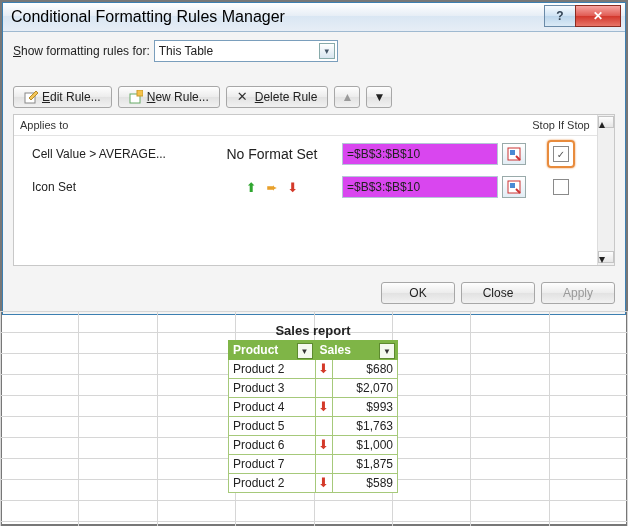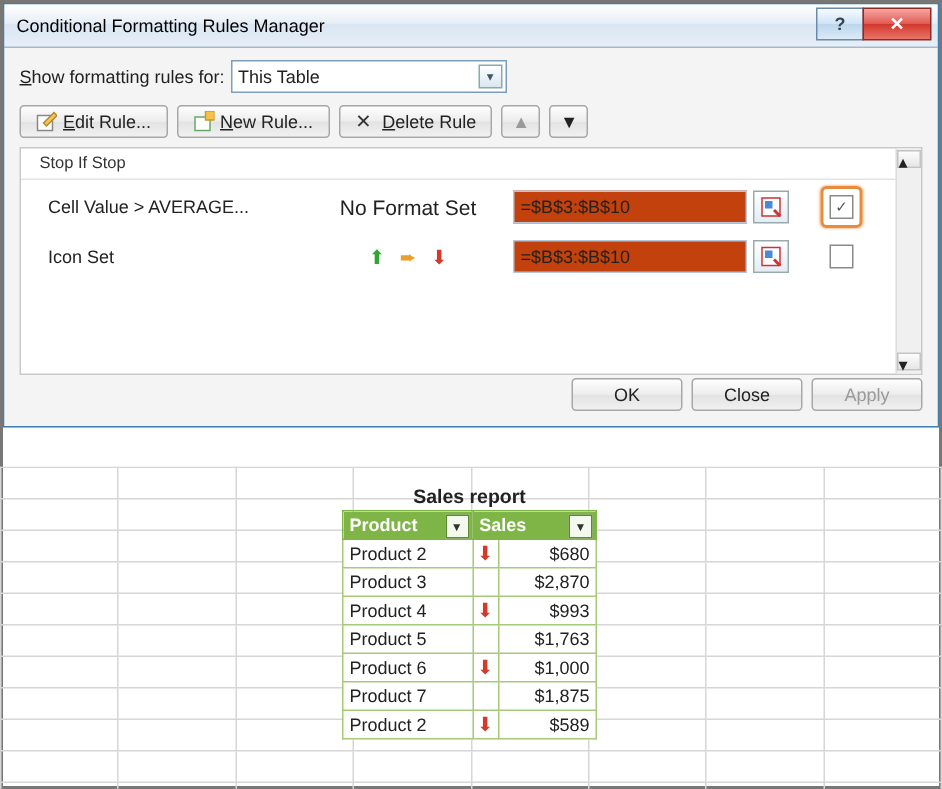--- a/index.html
+++ b/index.html
@@ -1,28 +1,28 @@
 <!DOCTYPE html>
 <html><head>
 <meta charset="utf-8">
 <style>
 html,body{margin:0;padding:0;font-family:"Segoe UI",Tahoma,sans-serif;font-size:12px;color:#222;background:#fff}
 .frame{width:628px;height:526px;position:relative;box-sizing:border-box;border:2px solid #777;background:#fff}
 
 
 .dialog{position:absolute;left:0;top:0;right:0;border:1px solid #3c7fb1;background:#f4f4f4}
 .titlebar{height:28px;background:linear-gradient(#fff,#e7eef6 45%,#d9e6f3 46%,#e7eef6);border-bottom:1px solid #9fb9d0;display:flex;align-items:center;padding-left:8px;position:relative}
-.titlebar .title{font-size:12px;color:#000}
+.titlebar .title{font-size:16px;color:#000}
 .winbtns{position:absolute;right:4px;top:2px;display:flex}
 .winbtn{width:30px;height:20px;border:1px solid #6a8aa8;background:linear-gradient(#f7fbff,#cfe3f4 50%,#bcd6ec 51%,#dbeaf6);display:flex;align-items:center;justify-content:center;margin-left:-1px;font-weight:bold;color:#345}
 .winbtn.close{background:linear-gradient(#f6a5a2,#e05a52 50%,#d2372c 51%,#e87568);border-color:#8a2c22;color:#fff;width:44px}
 .body{padding:8px 10px 10px;background:#f4f4f4}
 
 
-.row1{display:flex;align-items:center;gap:4px;margin-bottom:8px}
+.row1{display:flex;align-items:center;gap:4px;margin-bottom:24px}
 .underline-hot{text-decoration:underline}
 .select{border:1px solid #7a9ebc;background:#fff;height:20px;display:flex;align-items:center;padding:0 18px 0 4px;position:relative;min-width:160px}
 .select .arrow{position:absolute;right:2px;top:2px;width:14px;height:14px;border:1px solid #8aa;background:linear-gradient(#fff,#d9e6f0);display:flex;align-items:center;justify-content:center;font-size:9px;color:#456}
 
 
 .toolbar{display:flex;gap:6px;margin-bottom:6px;align-items:center}
 .btn{border:1px solid #a7a7a7;background:linear-gradient(#fefefe,#ececec 50%,#e2e2e2 51%,#f1f1f1);padding:3px 10px;display:flex;align-items:center;gap:4px;border-radius:3px;height:22px;box-sizing:border-box}
 .btn.square{width:26px;justify-content:center;padding:0}
 .btn.disabled{color:#9a9a9a}
 .ico{display:inline-block;width:14px;height:14px}
@@ -33,28 +33,28 @@
 .col-rule{width:170px}
 .col-format{width:140px;text-align:left}
 .col-applies{flex:1}
 .col-stop{width:70px;text-align:center}
 .scrollbar{position:absolute;right:0;top:0;bottom:0;width:16px;border-left:1px solid #ddd;background:#f0f0f0}
 .scroll-thumb{width:14px;border:1px solid #c4c4c4;background:linear-gradient(#fdfdfd,#e6e6e6);height:10px;margin:1px auto}
 .rule-row{display:flex;align-items:center;padding:4px 18px 4px 6px;font-size:12px}
 .rule-row .name{width:170px;padding-left:12px}
 .rule-row .fmt{width:140px;text-align:center;font-size:14px}
 .rule-row .applies{flex:1;display:flex;align-items:center;gap:4px}
-.applies-input{flex:1;border:1px solid #b5c6d6;background:#c2410c;height:20px;padding:0 4px;display:flex;align-items:center;font-size:12px}
+.applies-input{flex:1;border:1px solid #b5c6d6;background:#d946ef;height:20px;padding:0 4px;display:flex;align-items:center;font-size:12px}
 .refbtn{width:22px;height:20px;border:1px solid #9aa;background:linear-gradient(#fff,#e3edf5);display:flex;align-items:center;justify-content:center}
 .rule-row .stop{width:70px;display:flex;justify-content:center}
 .checkbox{width:14px;height:14px;border:1px solid #8a8a8a;background:#fff;display:flex;align-items:center;justify-content:center;font-size:10px;color:#555}
 .highlight{border:2px solid #e88b3c;border-radius:4px;padding:4px;box-shadow:0 0 2px #e88b3c}
 
 
-.footer{display:flex;justify-content:flex-end;gap:6px;margin-top:2px}
+.footer{display:flex;justify-content:flex-end;gap:6px;margin-top:16px}
 .footer .btn{min-width:74px;justify-content:center}
 
 
 .sheet{position:absolute;left:-2px;right:-2px;top:309px;bottom:-2px;overflow:hidden;font-size:12px}
 .grid{position:absolute;inset:0;}
 .grid td{border:1px solid #d6d6d6;height:18px}
 .table-wrap{position:absolute;left:228px;top:12px;width:170px}
 .rpt-title{text-align:center;font-weight:bold;font-size:13px;margin-bottom:2px}
 .rpt{border-collapse:collapse;width:100%}
 .rpt th{background:#7fb547;color:#fff;border:1px solid #7fb547;padding:2px 4px;text-align:left;font-weight:bold;position:relative;font-size:12px}
@@ -114,20 +114,21 @@
       <div class="btn square disabled">
             <span>▲</span>
           </div>
       <div class="btn square">
             <span>▼</span>
           </div>
     </div>
 
     <div class="panel">
       <div class="panel-head">
+        <div class="col-applies">Applies to</div>
         <div class="col-stop">Stop If Stop</div>
       </div>
 
       <div class="rule-row">
         <div class="name">Cell Value &gt; AVERAGE...</div>
         <div class="fmt">No Format Set</div>
         <div class="applies">
           <div class="applies-input">
                 <span>=$B$3:$B$10</span>
               </div>
@@ -317,21 +318,21 @@
       </tbody>
           <tbody id="rpt-body">
             <tr>
               <td>Product 2</td>
               <td class="icon"><span class="arrow-ico red">⬇</span></td>
               <td class="num">$680</td>
             </tr>
             <tr>
               <td>Product 3</td>
               <td class="icon"></td>
-              <td class="num">$2,870</td>
+              <td class="num">$2,070</td>
             </tr>
             <tr>
               <td>Product 4</td>
               <td class="icon"><span class="arrow-ico red">⬇</span></td>
               <td class="num">$993</td>
             </tr>
             <tr>
               <td>Product 5</td>
               <td class="icon"></td>
               <td class="num">$1,763</td>

